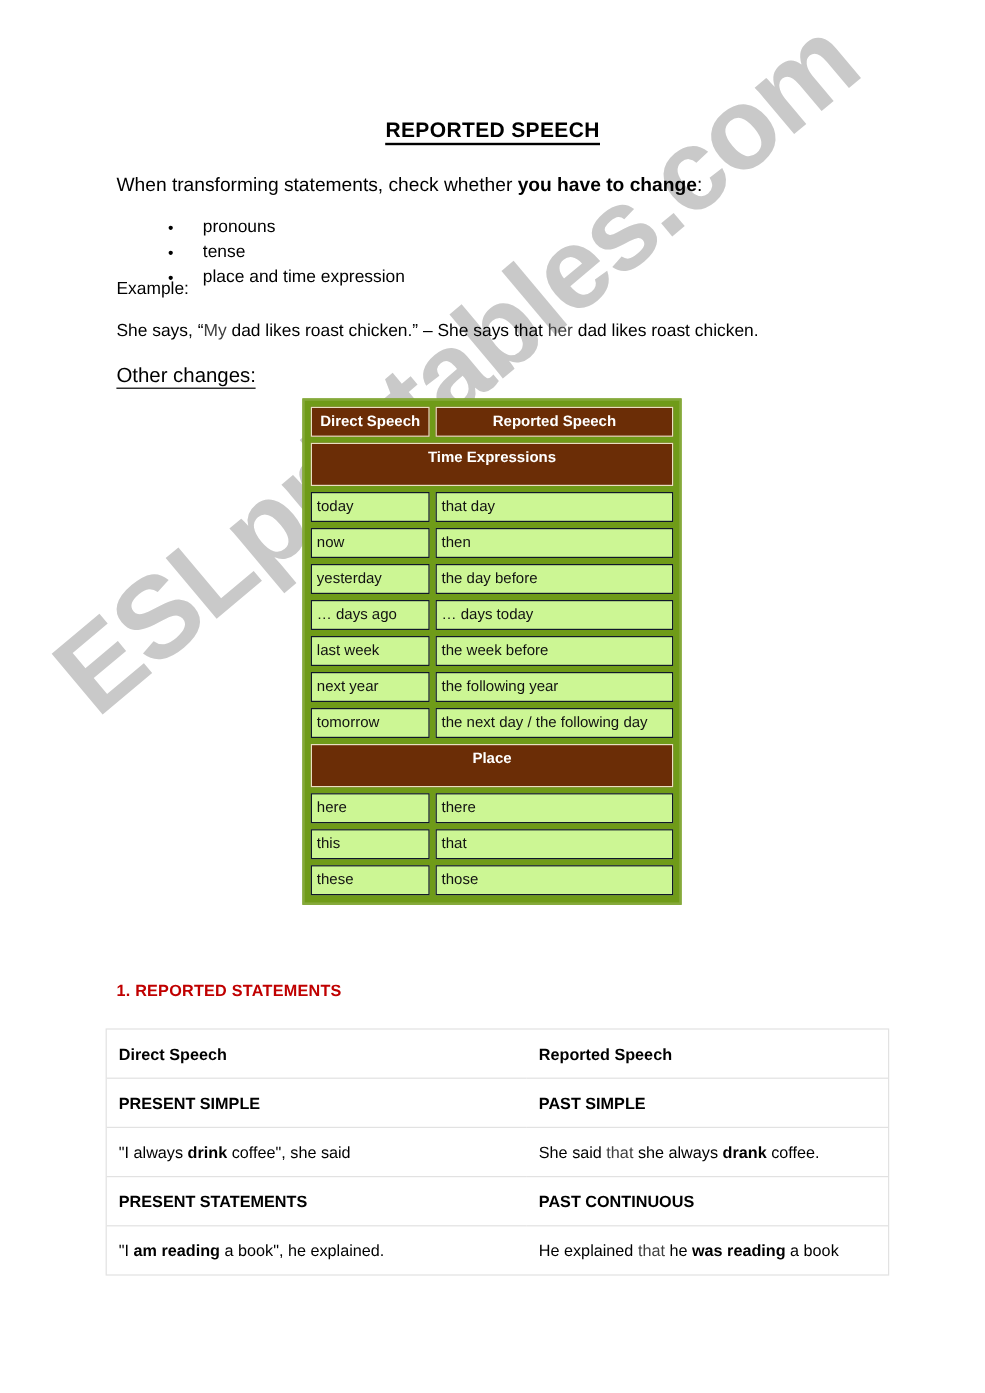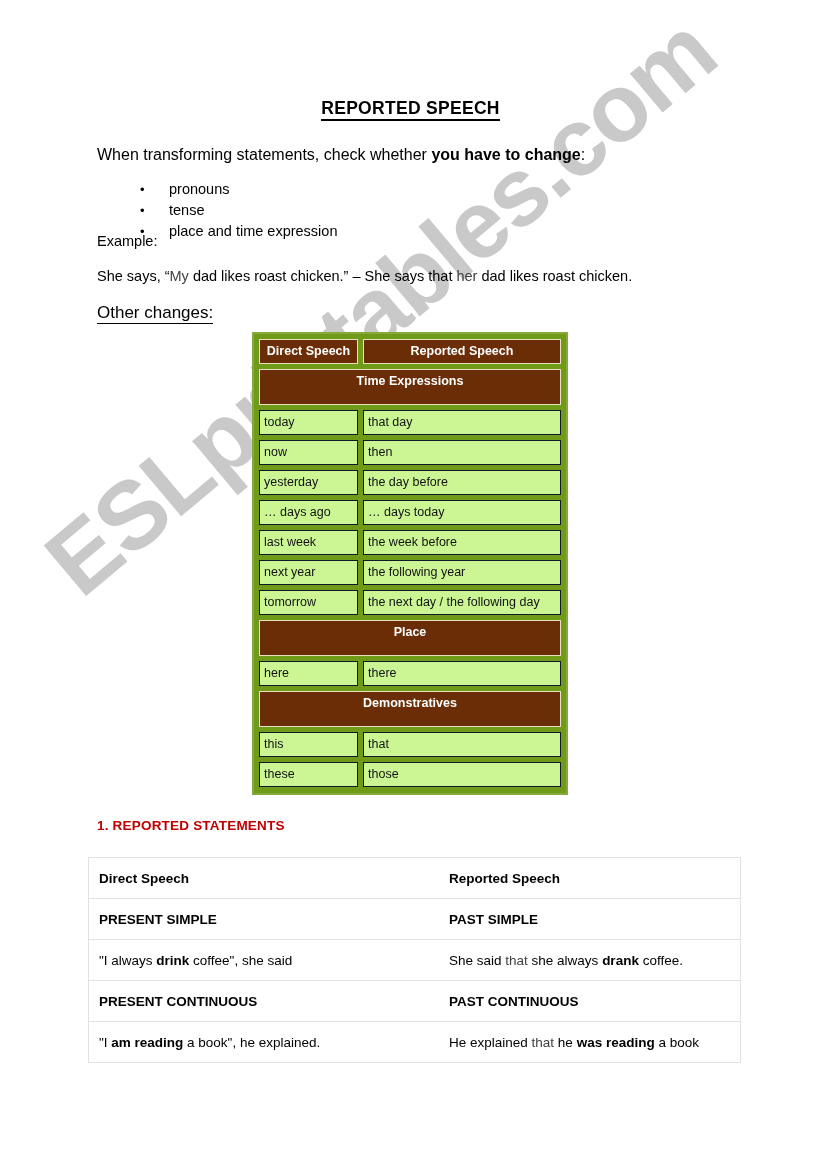--- a/index.html
+++ b/index.html
@@ -281,23 +281,20 @@
 
       <div class="ct-row">
         <div class="ct-band">Place</div>
       </div>
       <div class="ct-row">
         <div class="ct-cell ct-data ct-left">here</div>
         <div class="ct-cell ct-data ct-right">there</div>
       </div>
 
       <div class="ct-row">
-        <div class="ct-band">Demonstratives</div>
-      </div>
-      <div class="ct-row">
         <div class="ct-cell ct-data ct-left">this</div>
         <div class="ct-cell ct-data ct-right">that</div>
       </div>
       <div class="ct-row">
         <div class="ct-cell ct-data ct-left">these</div>
         <div class="ct-cell ct-data ct-right">those</div>
       </div>
 
     </div>
 
@@ -312,21 +309,21 @@
         </tr>
         <tr>
           <td class="st-col-a st-bold">PRESENT SIMPLE</td>
           <td class="st-bold">PAST SIMPLE</td>
         </tr>
         <tr>
           <td class="st-col-a"><span>"I always </span><b>drink</b><span> coffee", she said</span></td>
           <td><span>She said </span><span class="red">that</span><span> she always </span><b>drank</b><span> coffee.</span></td>
         </tr>
         <tr>
-          <td class="st-col-a st-bold">PRESENT CONTINUOUS</td>
+          <td class="st-col-a st-bold">PRESENT STATEMENTS</td>
           <td class="st-bold">PAST CONTINUOUS</td>
         </tr>
         <tr>
           <td class="st-col-a"><span>"I </span><b>am reading</b><span> a book", he explained.</span></td>
           <td><span>He explained </span><span class="red">that</span><span> he </span><b>was reading</b><span> a book</span></td>
         </tr>
       </tbody>
         </table>
     </div>
 

